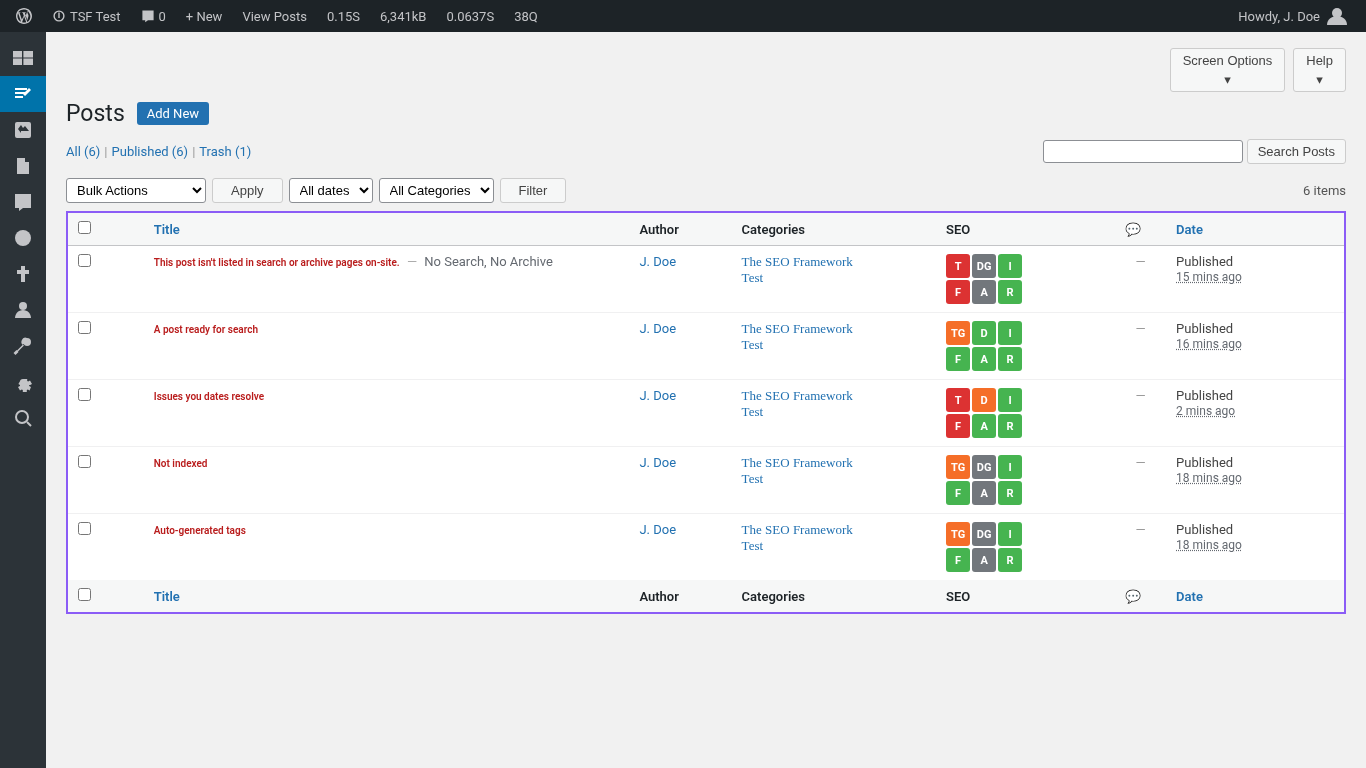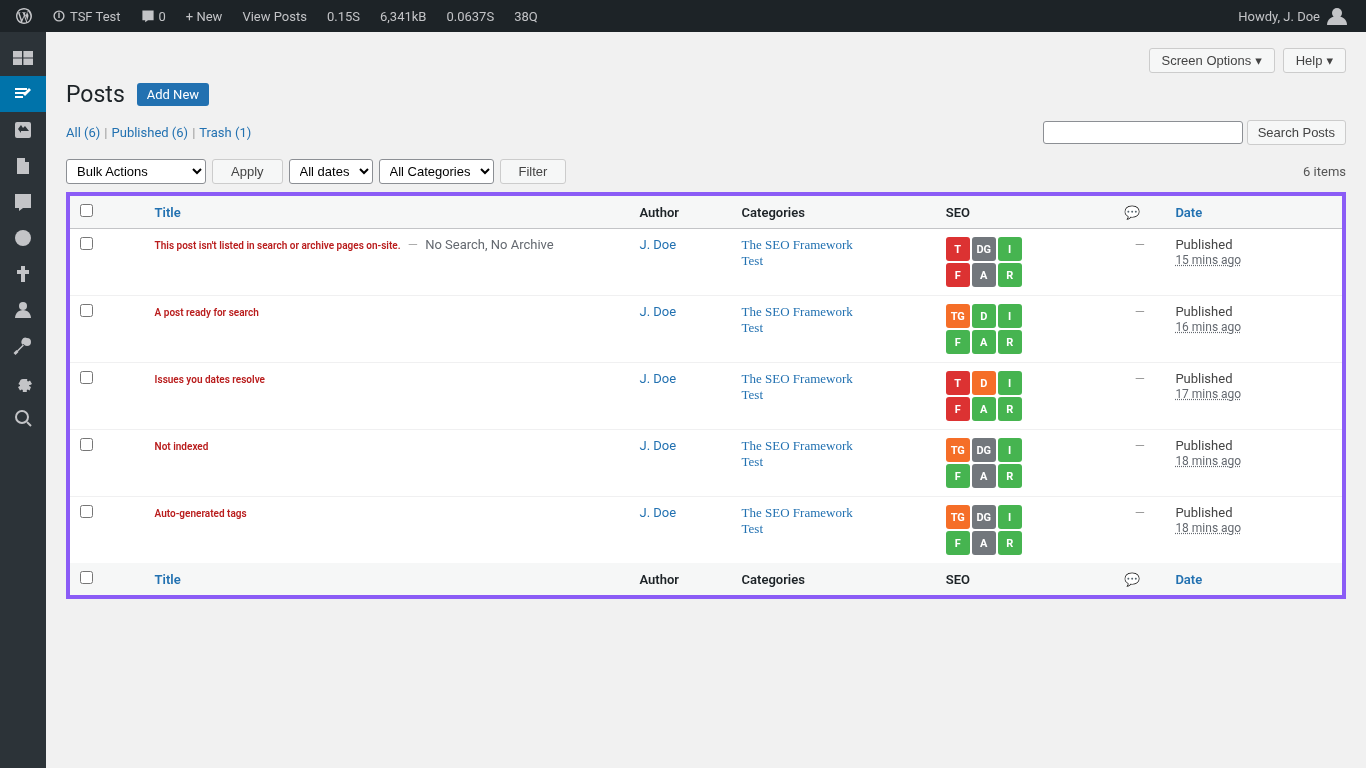--- a/index.html
+++ b/index.html
@@ -72,20 +72,21 @@
     .screen-options-btn, .help-btn {
       background: #f6f7f7;
       border: 1px solid #ccc;
       border-radius: 3px;
       padding: 4px 12px;
       font-size: 13px;
       cursor: pointer;
       display: flex;
       gap: 4px;
       color: #444;
+      flex-direction: column;
     }
 
     
     .page-header {
       display: flex;
       align-items: center;
       gap: 12px;
       margin-bottom: 12px;
     }
     .page-title {
@@ -179,21 +180,21 @@
       font-size: 13px;
       background: #fff;
       cursor: pointer;
     }
 
     
     .wp-list-table {
       width: 100%;
       border-collapse: collapse;
       background: #fff;
-      border: 4px solid #8b5cf6;
+      border: 2px solid #8b5cf6;
       border-radius: 4px;
     }
     .wp-list-table th {
       background: #f6f7f7;
       border-bottom: 1px solid #c3c4c7;
       padding: 8px 10px;
       text-align: left;
       font-weight: 600;
       font-size: 13px;
       color: #1d2327;
@@ -527,21 +528,21 @@
                   <span class="seo-badge" style="background: rgb(70, 180, 80);">I</span>
                 </div>
                 <div style="display: flex; gap: 2px;">
                   <span class="seo-badge" style="background: rgb(220, 50, 50);">F</span>
                   <span class="seo-badge" style="background: rgb(70, 180, 80);">A</span>
                   <span class="seo-badge" style="background: rgb(70, 180, 80);">R</span>
                 </div>
               </div>
             </td>
             <td class="col-comments" style="text-align: center;"><span class="comments-dash">—</span></td>
-            <td class="col-date"><span class="date-published">Published</span><br><abbr class="date-time">17 mins ago</abbr></td>
+            <td class="col-date"><span class="date-published">Published</span><br><abbr class="date-time">2 mins ago</abbr></td>
           </tr>
           <tr>
             <td class="col-cb"><input type="checkbox" style=""></td>
             <td class="col-title"><a href="#" class="post-title-link">Not indexed</a></td>
             <td class="col-author"><a href="#" class="author-link">J. Doe</a></td>
             <td class="col-categories"><a href="#" class="cat-link">The SEO Framework</a><br><a href="#" class="cat-link">Test</a></td>
             <td class="col-seo">
               <div class="seo-badges">
                 <div style="display: flex; gap: 2px;">
                   <span class="seo-badge" style="background: rgb(245, 110, 40);">TG</span>

